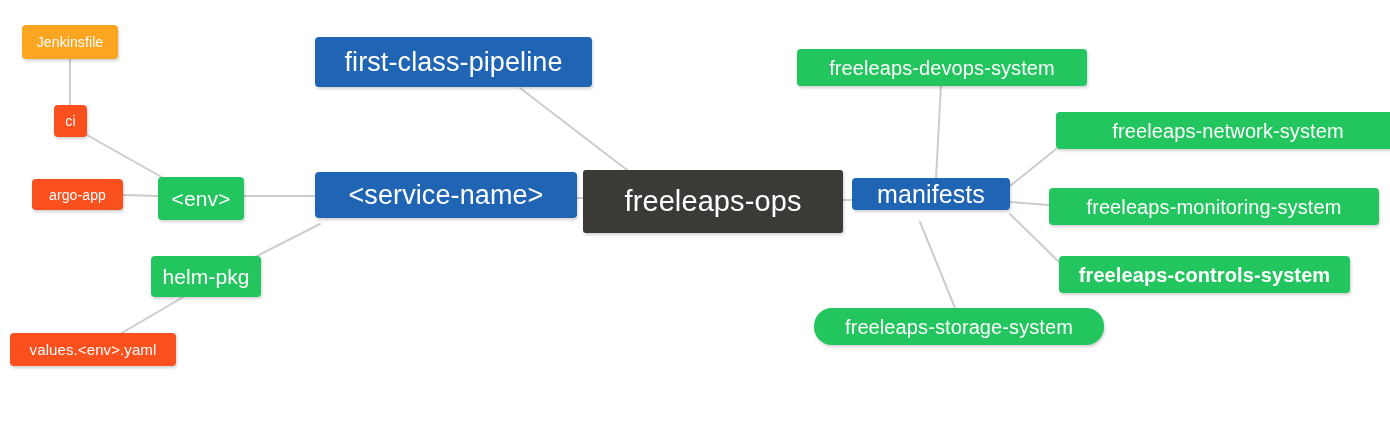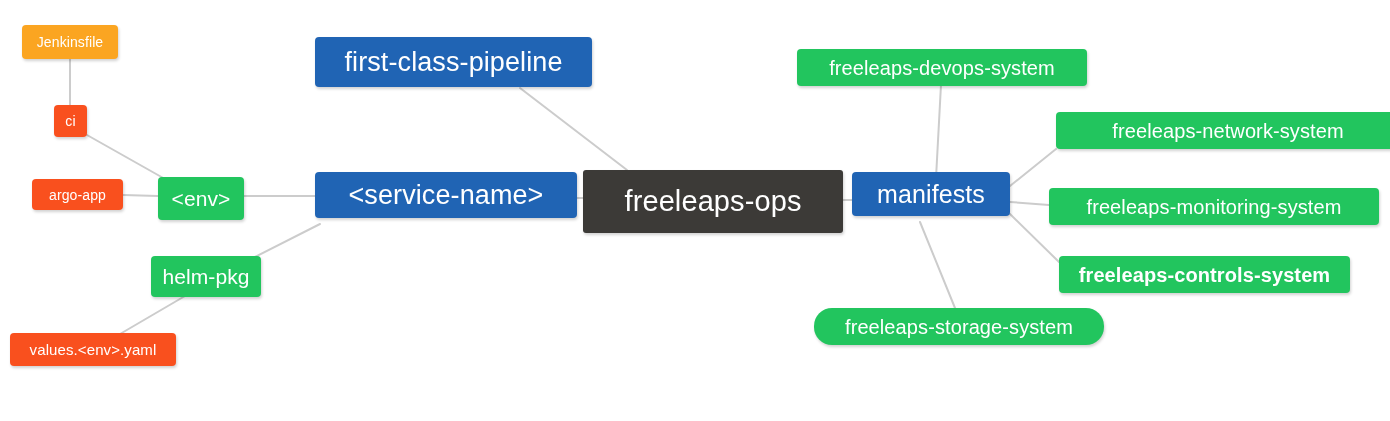--- a/index.html
+++ b/index.html
@@ -68,20 +68,20 @@
   <div id="nodes">
       <div class="node" style="left: 22px; top: 25px; width: 96px; height: 34px; background: rgb(251, 165, 33); font-size: 14px;">Jenkinsfile</div>
       <div class="node" style="left: 54px; top: 105px; width: 33px; height: 32px; background: rgb(249, 80, 30); font-size: 14px;">ci</div>
       <div class="node" style="left: 32px; top: 179px; width: 91px; height: 31px; background: rgb(249, 80, 30); font-size: 14px;">argo-app</div>
       <div class="node" style="left: 158px; top: 177px; width: 86px; height: 43px; background: rgb(34, 197, 94); font-size: 21px;">&lt;env&gt;</div>
       <div class="node" style="left: 151px; top: 256px; width: 110px; height: 41px; background: rgb(34, 197, 94); font-size: 21px;">helm-pkg</div>
       <div class="node" style="left: 10px; top: 333px; width: 166px; height: 33px; background: rgb(249, 80, 30); font-size: 15px;">values.&lt;env&gt;.yaml</div>
       <div class="node" style="left: 315px; top: 37px; width: 277px; height: 50px; background: rgb(32, 100, 180); font-size: 27px;">first-class-pipeline</div>
       <div class="node" style="left: 315px; top: 172px; width: 262px; height: 46px; background: rgb(32, 100, 180); font-size: 27px;">&lt;service-name&gt;</div>
       <div class="node root" style="left: 583px; top: 170px; width: 260px; height: 63px; background: rgb(60, 58, 55); font-size: 29px;">freeleaps-ops</div>
-      <div class="node" style="left: 852px; top: 172px; width: 158px; height: 44px; background: rgb(32, 100, 180); font-size: 25px;">manifests</div>
+      <div class="node" style="left: 852px; top: 178px; width: 158px; height: 32px; background: rgb(32, 100, 180); font-size: 25px;">manifests</div>
       <div class="node" style="left: 797px; top: 28px; width: 290px; height: 37px; background: rgb(34, 197, 94); font-size: 20px; margin-top: 21px;">freeleaps-devops-system</div>
       <div class="node" style="left: 1056px; top: 112px; width: 344px; height: 37px; background: rgb(34, 197, 94); font-size: 20px;">freeleaps-network-system</div>
       <div class="node" style="left: 1049px; top: 188px; width: 330px; height: 37px; background: rgb(34, 197, 94); font-size: 20px;">freeleaps-monitoring-system</div>
       <div class="node" style="left: 1059px; top: 256px; width: 291px; height: 37px; background: rgb(34, 197, 94); font-size: 20px; font-weight: bold;">freeleaps-controls-system</div>
       <div class="node" style="left: 814px; top: 308px; width: 290px; height: 37px; background: rgb(34, 197, 94); font-size: 20px; border-radius: 18px;">freeleaps-storage-system</div>
     </div>
 </div>
 
 </body></html>

